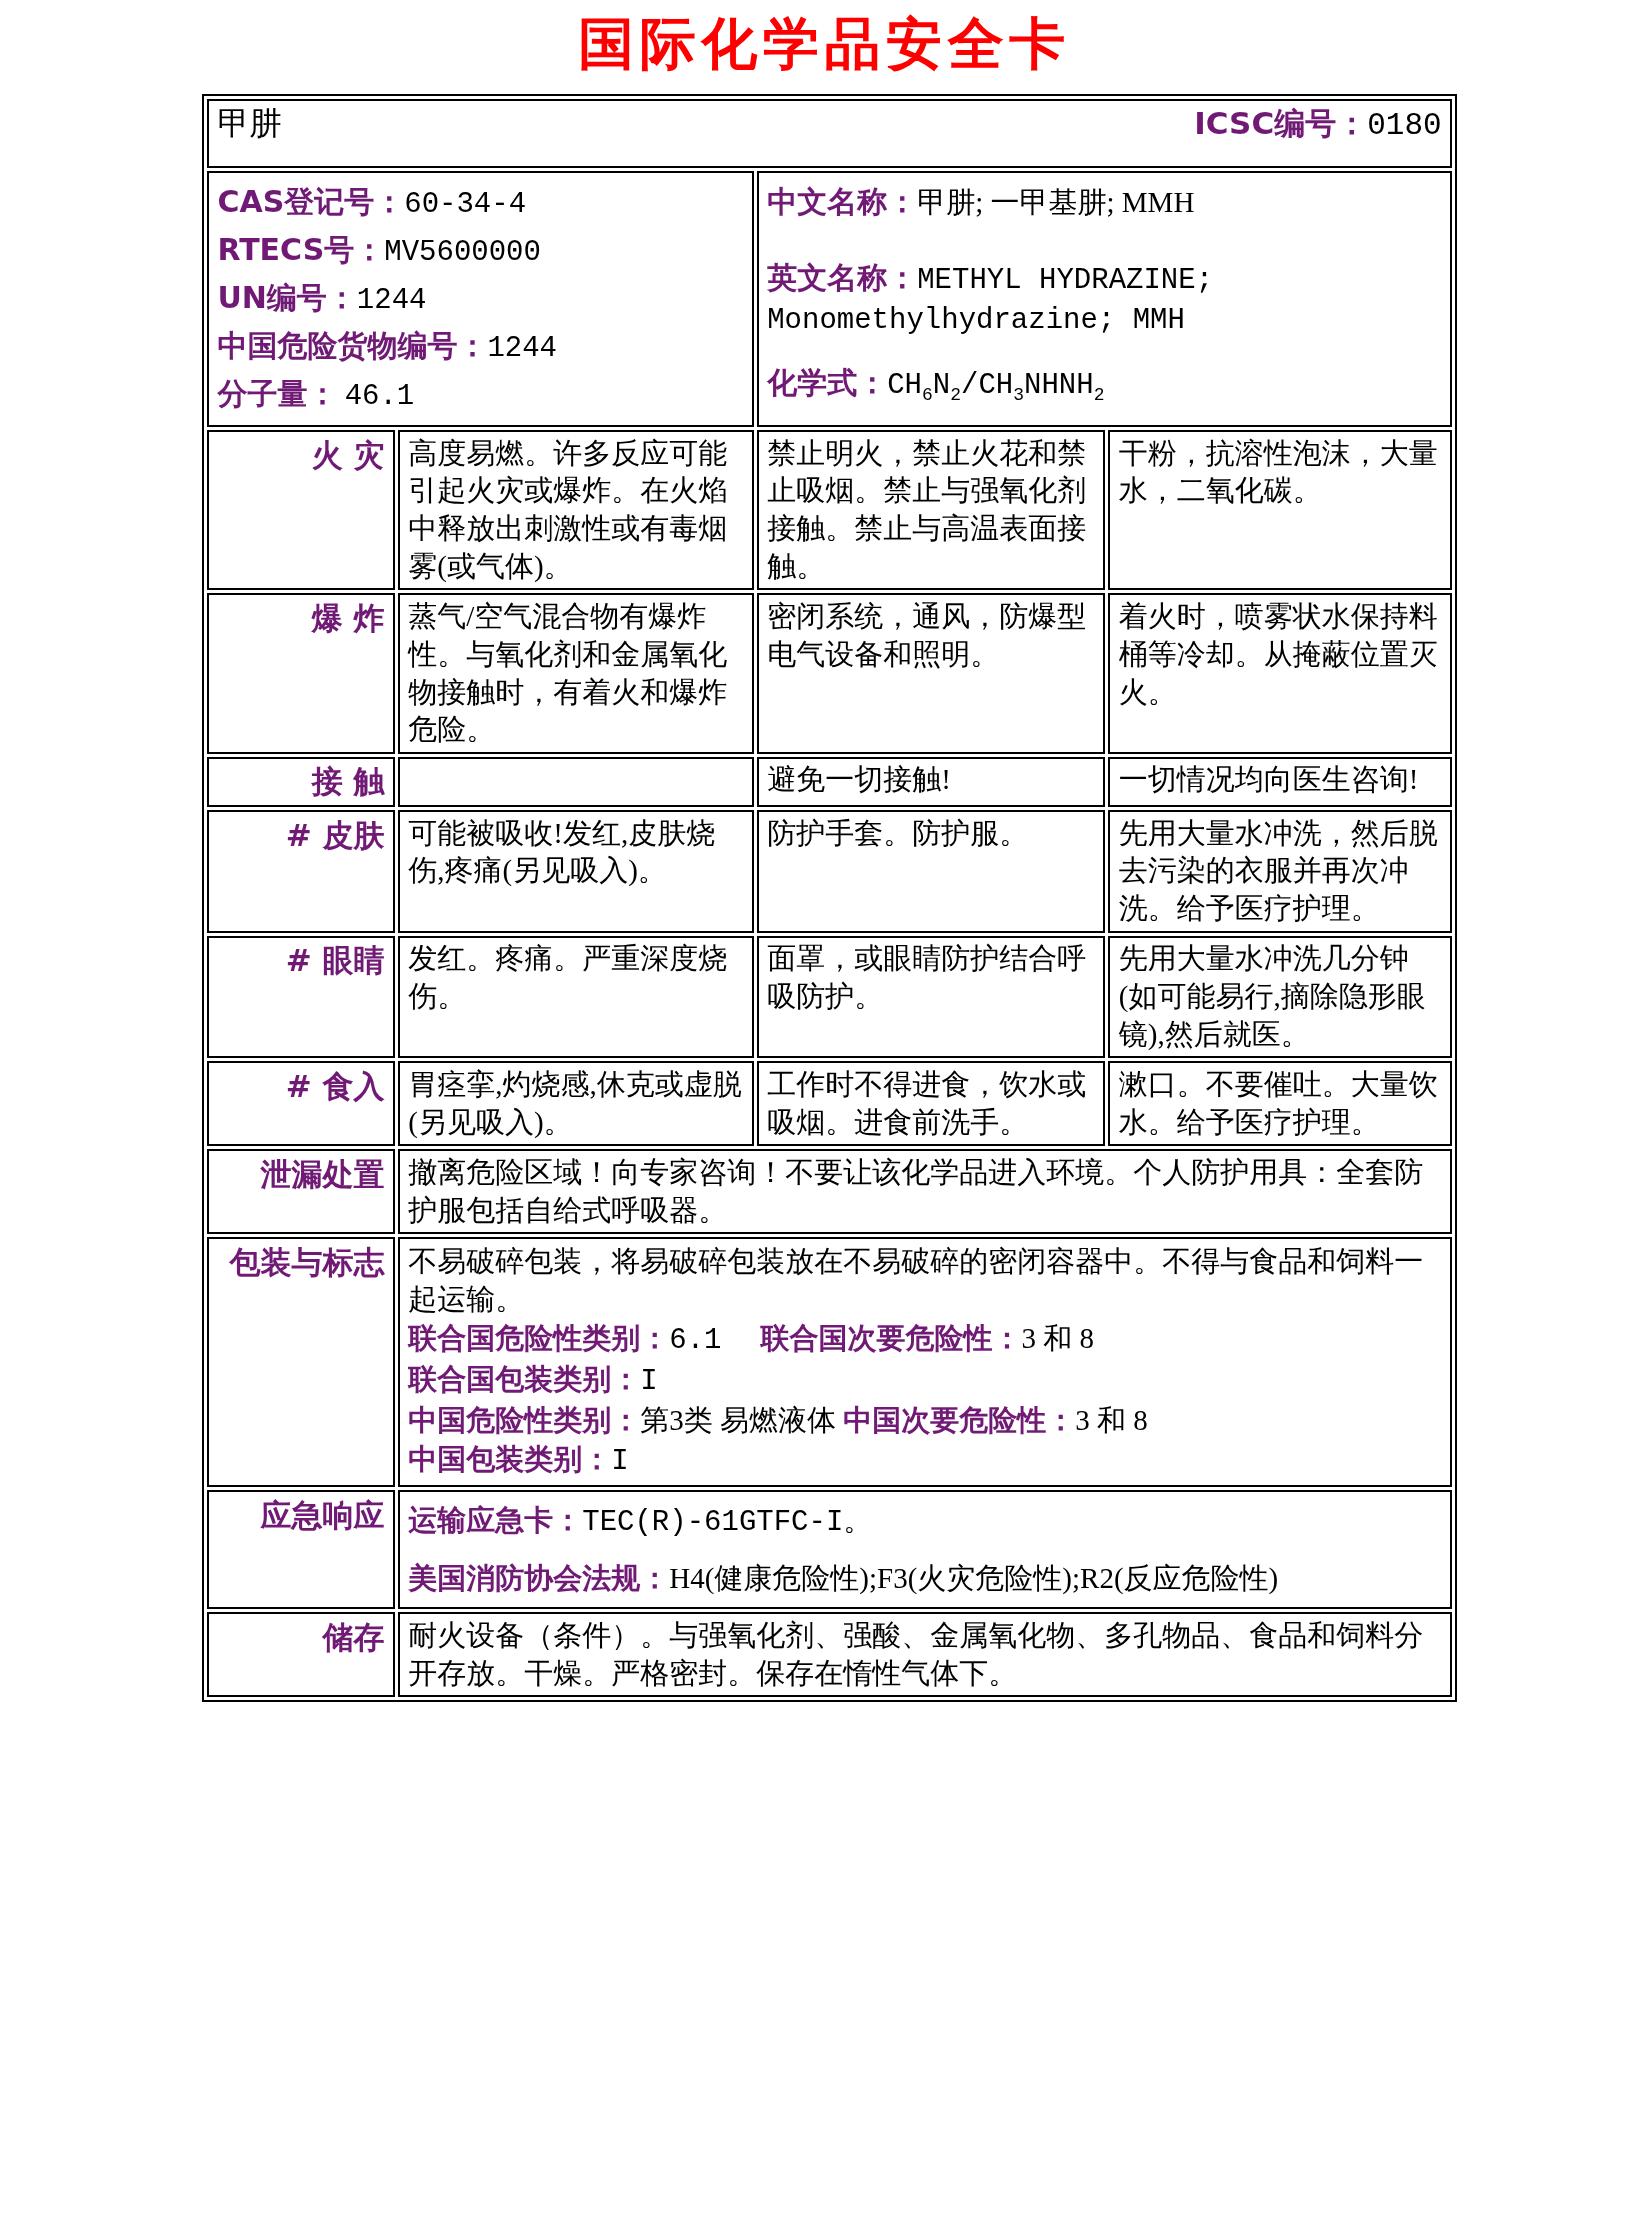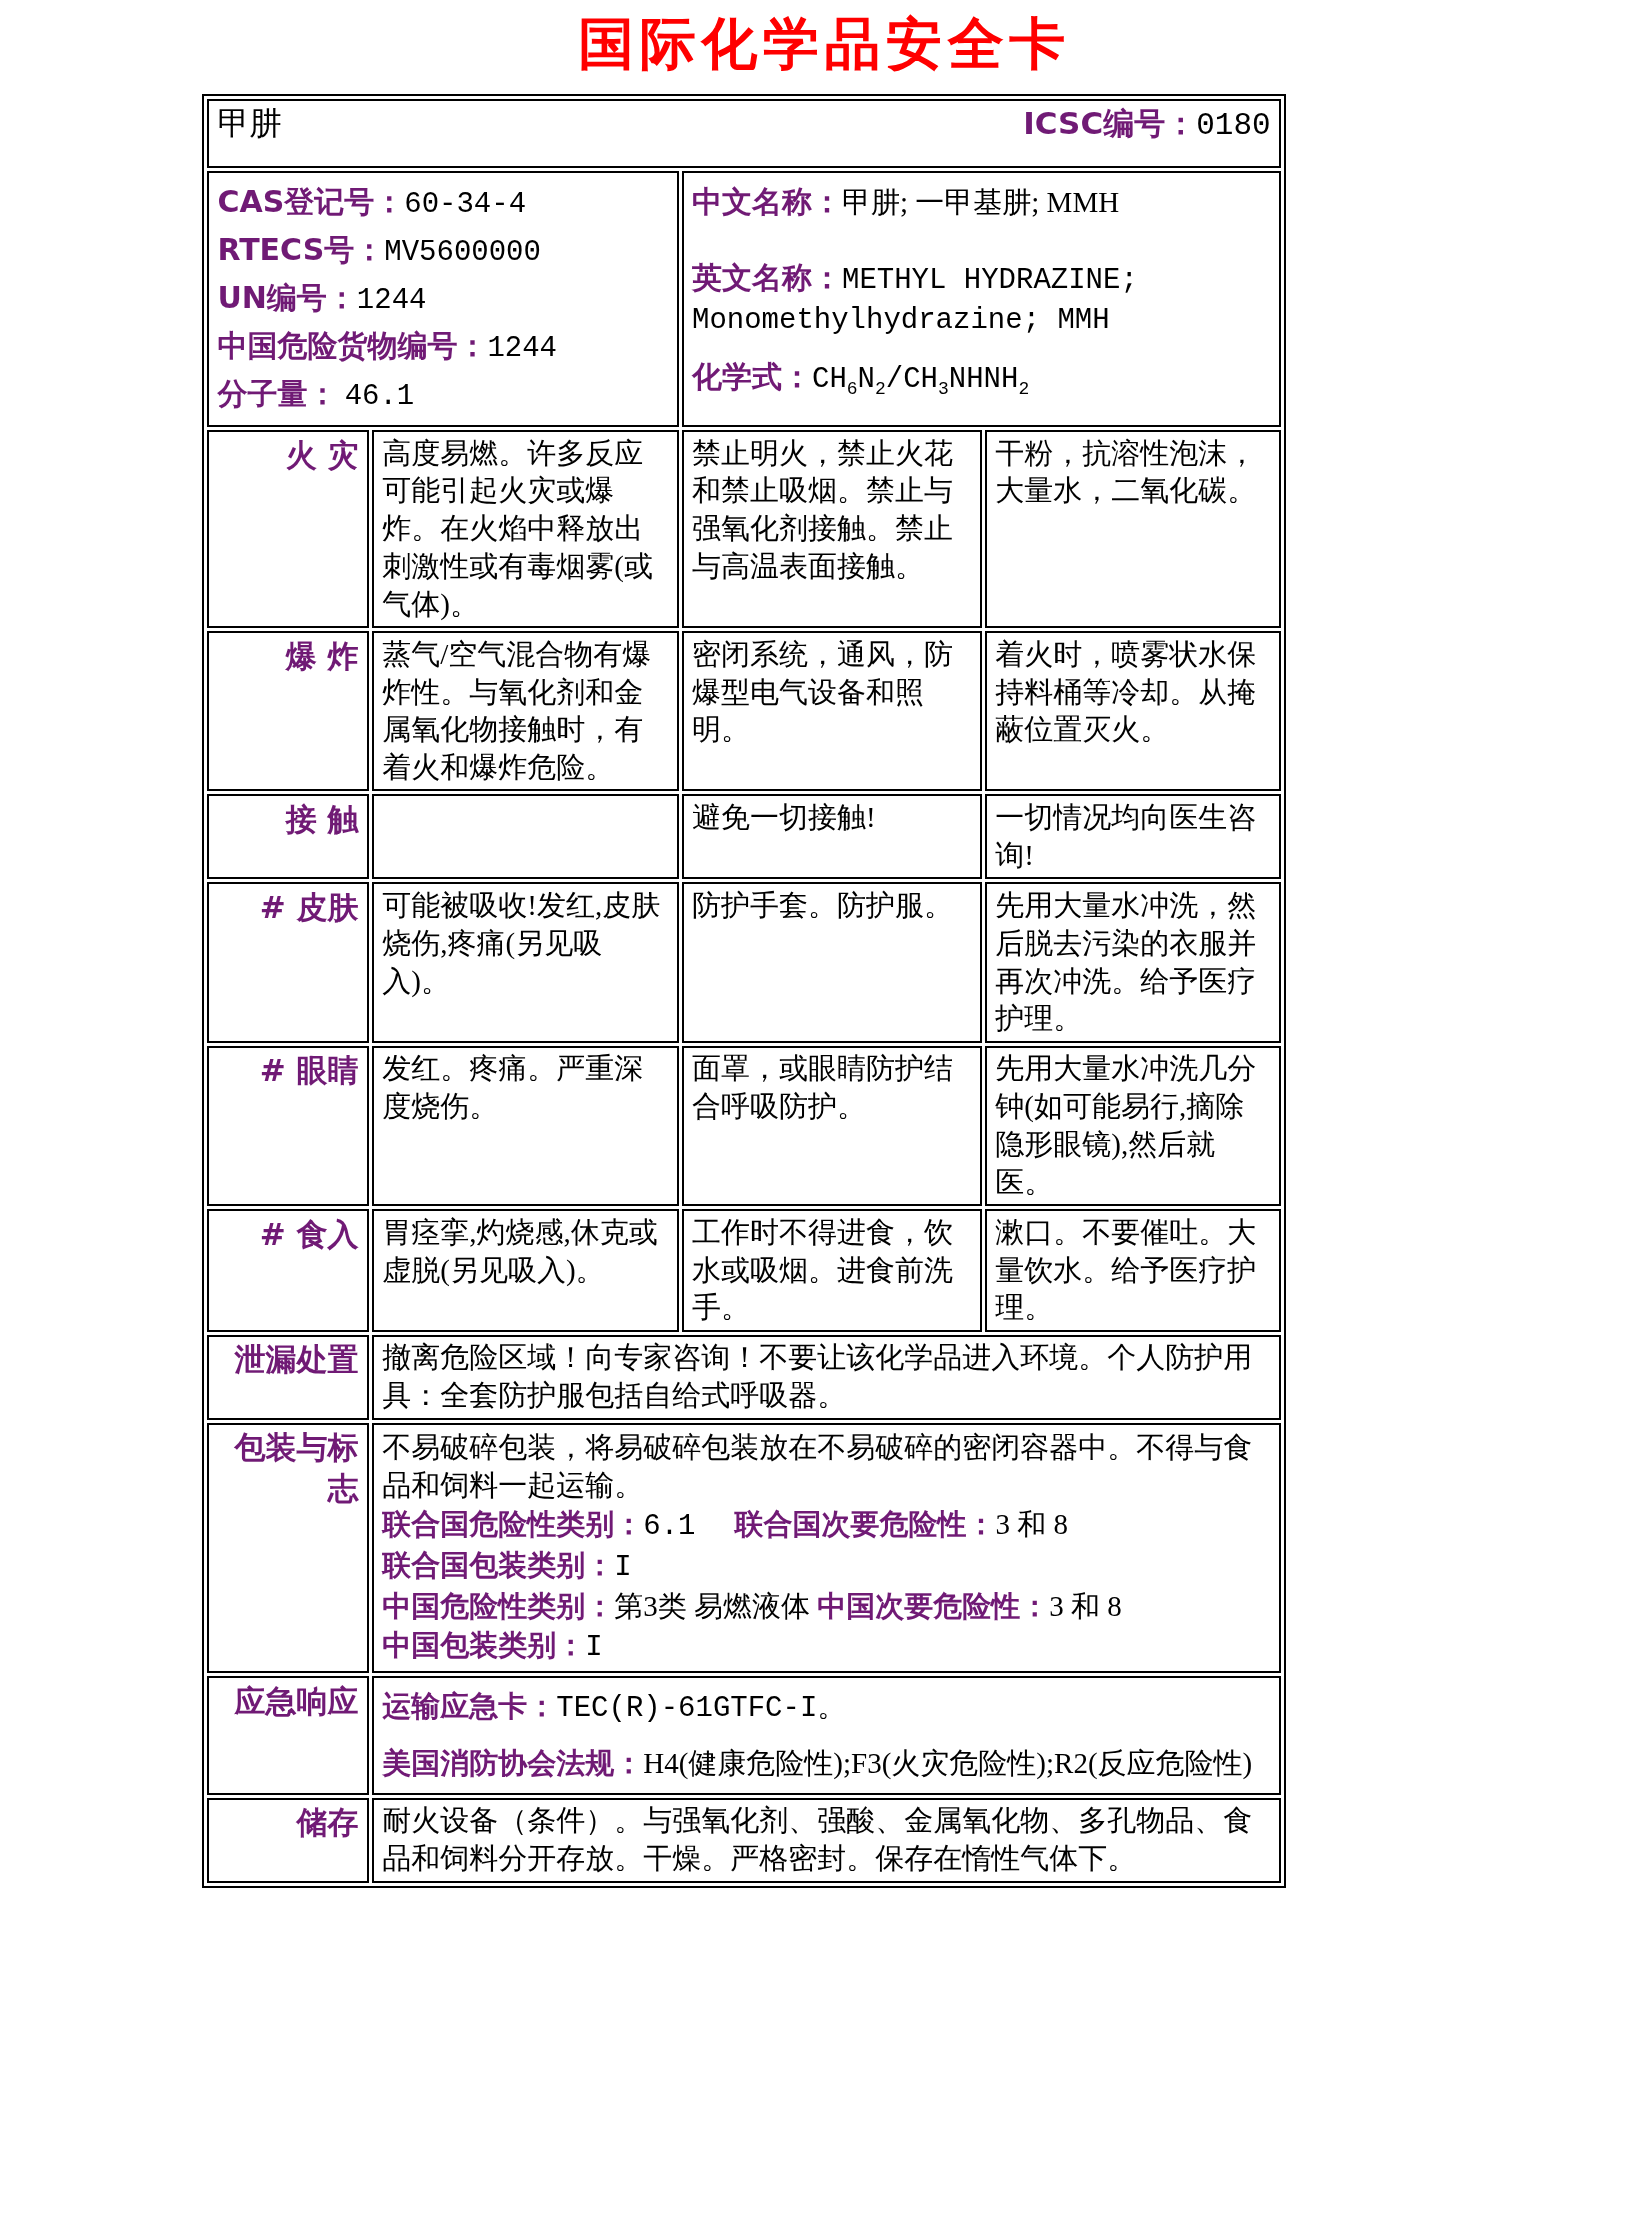--- a/index.html
+++ b/index.html
@@ -20,21 +20,21 @@
     text-align: center;
     color: #FF0000;
     font-family: "DejaVu Sans", sans-serif;
     font-weight: bold;
     font-size: 56px;
     letter-spacing: 5.6px;
     line-height: 1.1;
   }
   .card {
     margin: 19.5px 0 0 202px;
-    width: 1084px;
+    width: 1255px;
     border: 2.8px solid #000;
     border-collapse: separate;
     border-spacing: 3.5px;
     background: #ffffff;
     table-layout: fixed;
   }
   .card td {
     border: 2.1px solid #000;
     background: #fff;
     padding: 2.8px 8.4px;
@@ -63,21 +63,21 @@
     align-items: flex-start;
     min-height: 60px;
   }
   .substance-name { font-size: 32px; }
   .icsc { font-size: 31px; }
 
   .info-cell { padding: 7px 11px 9.7px 11px; }
   .info-line { margin: 6.3px 0; }
   .info-line .lbl { font-size: 30px; }
   .gap-above { margin-top: 36px; }
-  .gap-above-sm { margin-top: 18px; }
+  .gap-above-sm { margin-top: 24px; }
 
   .head-cell {
     text-align: center;
     vertical-align: middle;
     padding: 12.5px 4.2px;
   }
   .head-cell .lbl { font-size: 31px; line-height: 1.45; }
 
   .type-cell {
     text-align: right;

